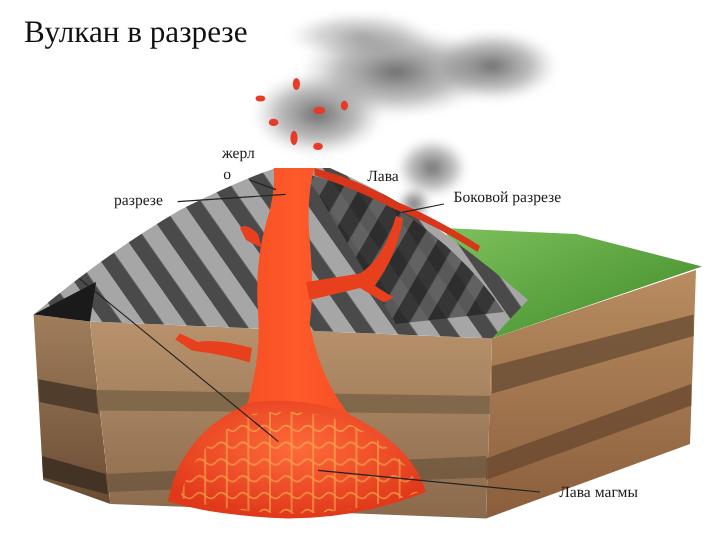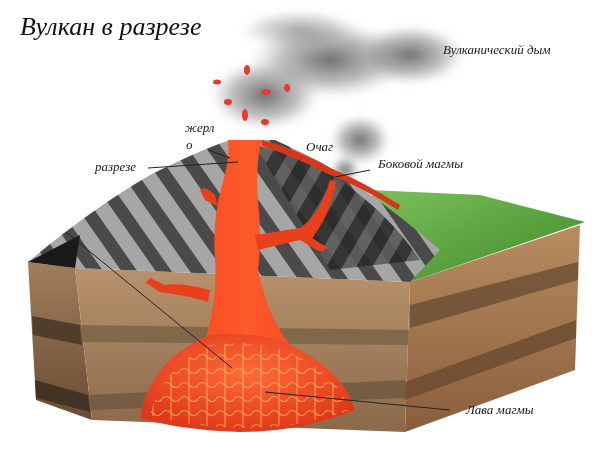--- a/index.html
+++ b/index.html
@@ -1,17 +1,17 @@
 <!DOCTYPE html>
 <html><head>
   <meta charset="utf-8">
   <style>
     html, body { margin: 0; padding: 0; background: #ffffff; }
     body { width: 600px; height: 450px; overflow: hidden; position: relative; font-family: "Liberation Serif", "DejaVu Serif", serif; }
-    #stage { position: absolute; left: 0; top: 0; width: 600px; height: 450px; font-style: italic; }
+    #stage { position: absolute; left: 0; top: 0; width: 600px; height: 450px; }
     svg.art { position: absolute; left: 0; top: 0; }
     .lbl { position: absolute; color: #1a1a1a; white-space: nowrap; font-family: "Liberation Serif", "DejaVu Serif", serif; line-height: 1; }
     .title { left: 20px; top: 14px; font-size: 26px; color: #111; }
     .small { font-size: 13px; }
   </style>
 </head>
 <body>
 
 <div id="stage">
 
@@ -117,20 +117,19 @@
     <g stroke="#222" stroke-width="1" fill="none">
       <line x1="208" y1="150" x2="230" y2="158"></line>
       <line x1="148" y1="168" x2="238" y2="162"></line>
       <line x1="370" y1="170" x2="335" y2="177"></line>
       <line x1="66" y1="232" x2="232" y2="368"></line>
       <line x1="265" y1="392" x2="450" y2="410"></line>
     </g>
   </svg>
 
   <div class="lbl title">Вулкан в разрезе</div>
-  <div class="lbl small" style="left:443px; top:43px;">Вулканический дым</div>
   <div class="lbl small" style="left:185px; top:121px;">жерл</div>
   <div class="lbl small" style="left:186px; top:138px;">о</div>
   <div class="lbl small" style="left:95px; top:160px;">разрезе</div>
-  <div class="lbl small" style="left:306px; top:140px;">Очаг</div>
-  <div class="lbl small" style="left:378px; top:157px;">Боковой магмы</div>
+  <div class="lbl small" style="left:306px; top:140px;">Лава</div>
+  <div class="lbl small" style="left:378px; top:157px;">Боковой разрезе</div>
   <div class="lbl small" style="left:466px; top:403px;">Лава магмы</div>
 </div>
 
 </body></html>

